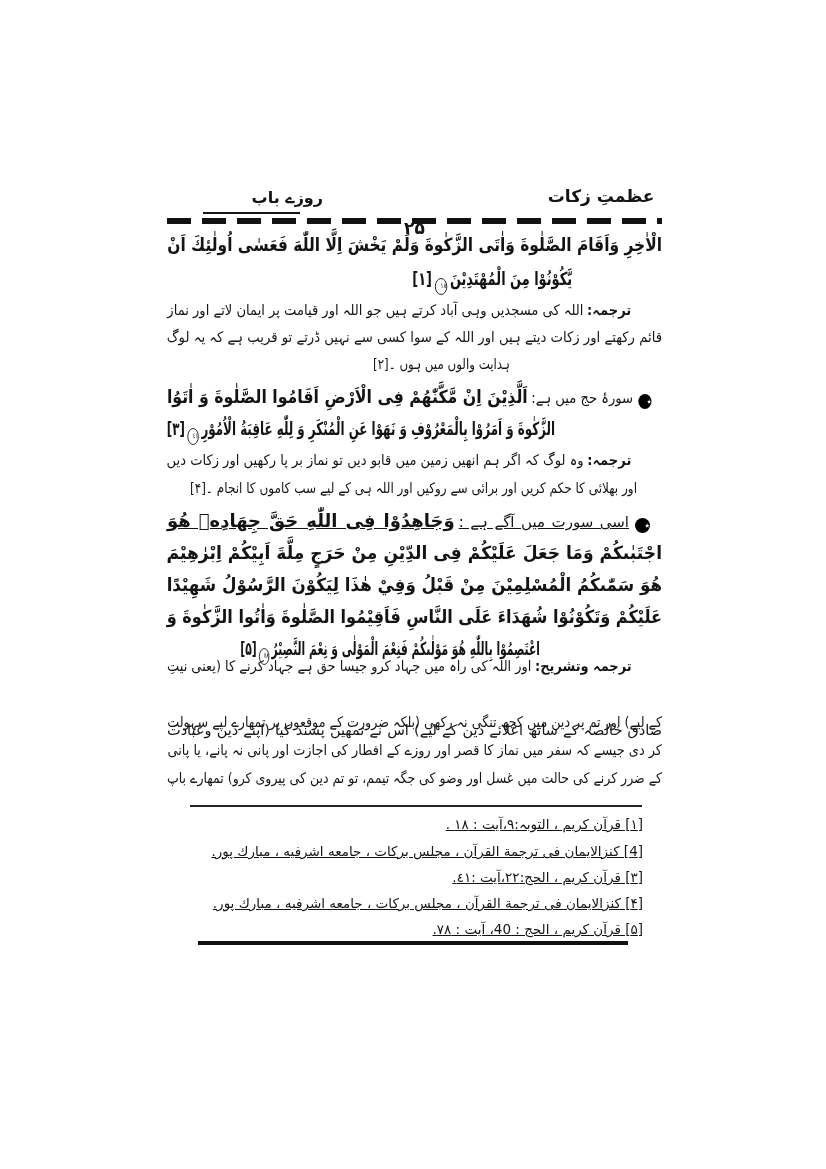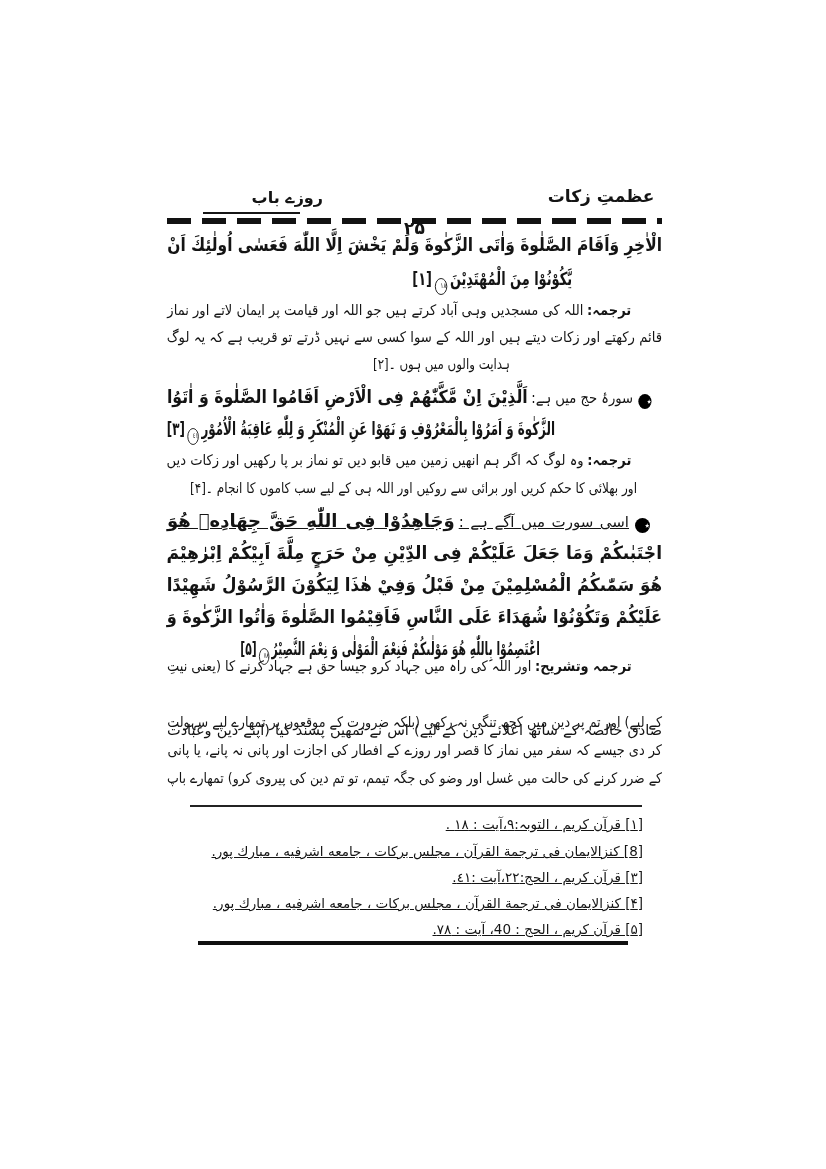--- a/index.html
+++ b/index.html
@@ -102,18 +102,18 @@
 <div class="line ar just fit a3l5" style="transform: scaleX(0.596421);"><span>اعْتَصِمُوْا بِاللّٰهِ هُوَ مَوْلٰىكُمْ فَنِعْمَ الْمَوْلٰى وَ نِعْمَ النَّصِيْرُ</span><span class="ayah"><span>٧٨</span></span><span>[۵]</span></div>
 
 <div class="line ur just fit u3l1" style="transform: scaleX(0.893502);"><span class="tlabel">ترجمہ وتشریح:</span><span>اور اللہ کی راہ میں جہاد کرو جیسا حق ہے جہاد کرنے کا (یعنی نیتِ</span></div>
 <div class="line ur just fit u3l2"><span>صادق خالصہ کے ساتھ اعلائے دین کے لیے) اس نے تمھیں پسند کیا (اپنے دین وعبادت</span></div>
 <div class="line ur just fit u3l3" style="transform: scaleX(0.874558);"><span>کے لیے) اور تم پر دین میں کچھ تنگی نہ رکھی (بلکہ ضرورت کے موقعوں پر تمھارے لیے سہولت</span></div>
 <div class="line ur just fit u3l4" style="transform: scaleX(0.888689);"><span>کر دی جیسے کہ سفر میں نماز کا قصر اور روزے کے افطار کی اجازت اور پانی نہ پانے، یا پانی</span></div>
 <div class="line ur just fit u3l5" style="transform: scaleX(0.863874);"><span>کے ضرر کرنے کی حالت میں غسل اور وضو کی جگہ تیمم، تو تم دین کی پیروی کرو) تمھارے باپ</span></div>
 
 <div class="abs thin-rule fnsep"></div>
 <div class="fn fit fn1">[۱] قرآن کریم ، التوبہ:۹،آیت : ۱۸ .</div>
-<div class="fn fit fn2">[8] کنزالایمان فی ترجمة القرآن ، مجلس برکات ، جامعه اشرفیه ، مبارك پور.</div>
+<div class="fn fit fn2">[4] کنزالایمان فی ترجمة القرآن ، مجلس برکات ، جامعه اشرفیه ، مبارك پور.</div>
 <div class="fn fit fn3">[۳] قرآن کریم ، الحج:۲۲،آیت :٤۱.</div>
 <div class="fn fit fn4">[۴] کنزالایمان فی ترجمة القرآن ، مجلس برکات ، جامعه اشرفیه ، مبارك پور.</div>
 <div class="fn fit fn5">[۵] قرآن کریم ، الحج : 40، آیت : ۷۸.</div>
 
 <div class="abs thick-rule bot"></div>
 
 </body></html>

